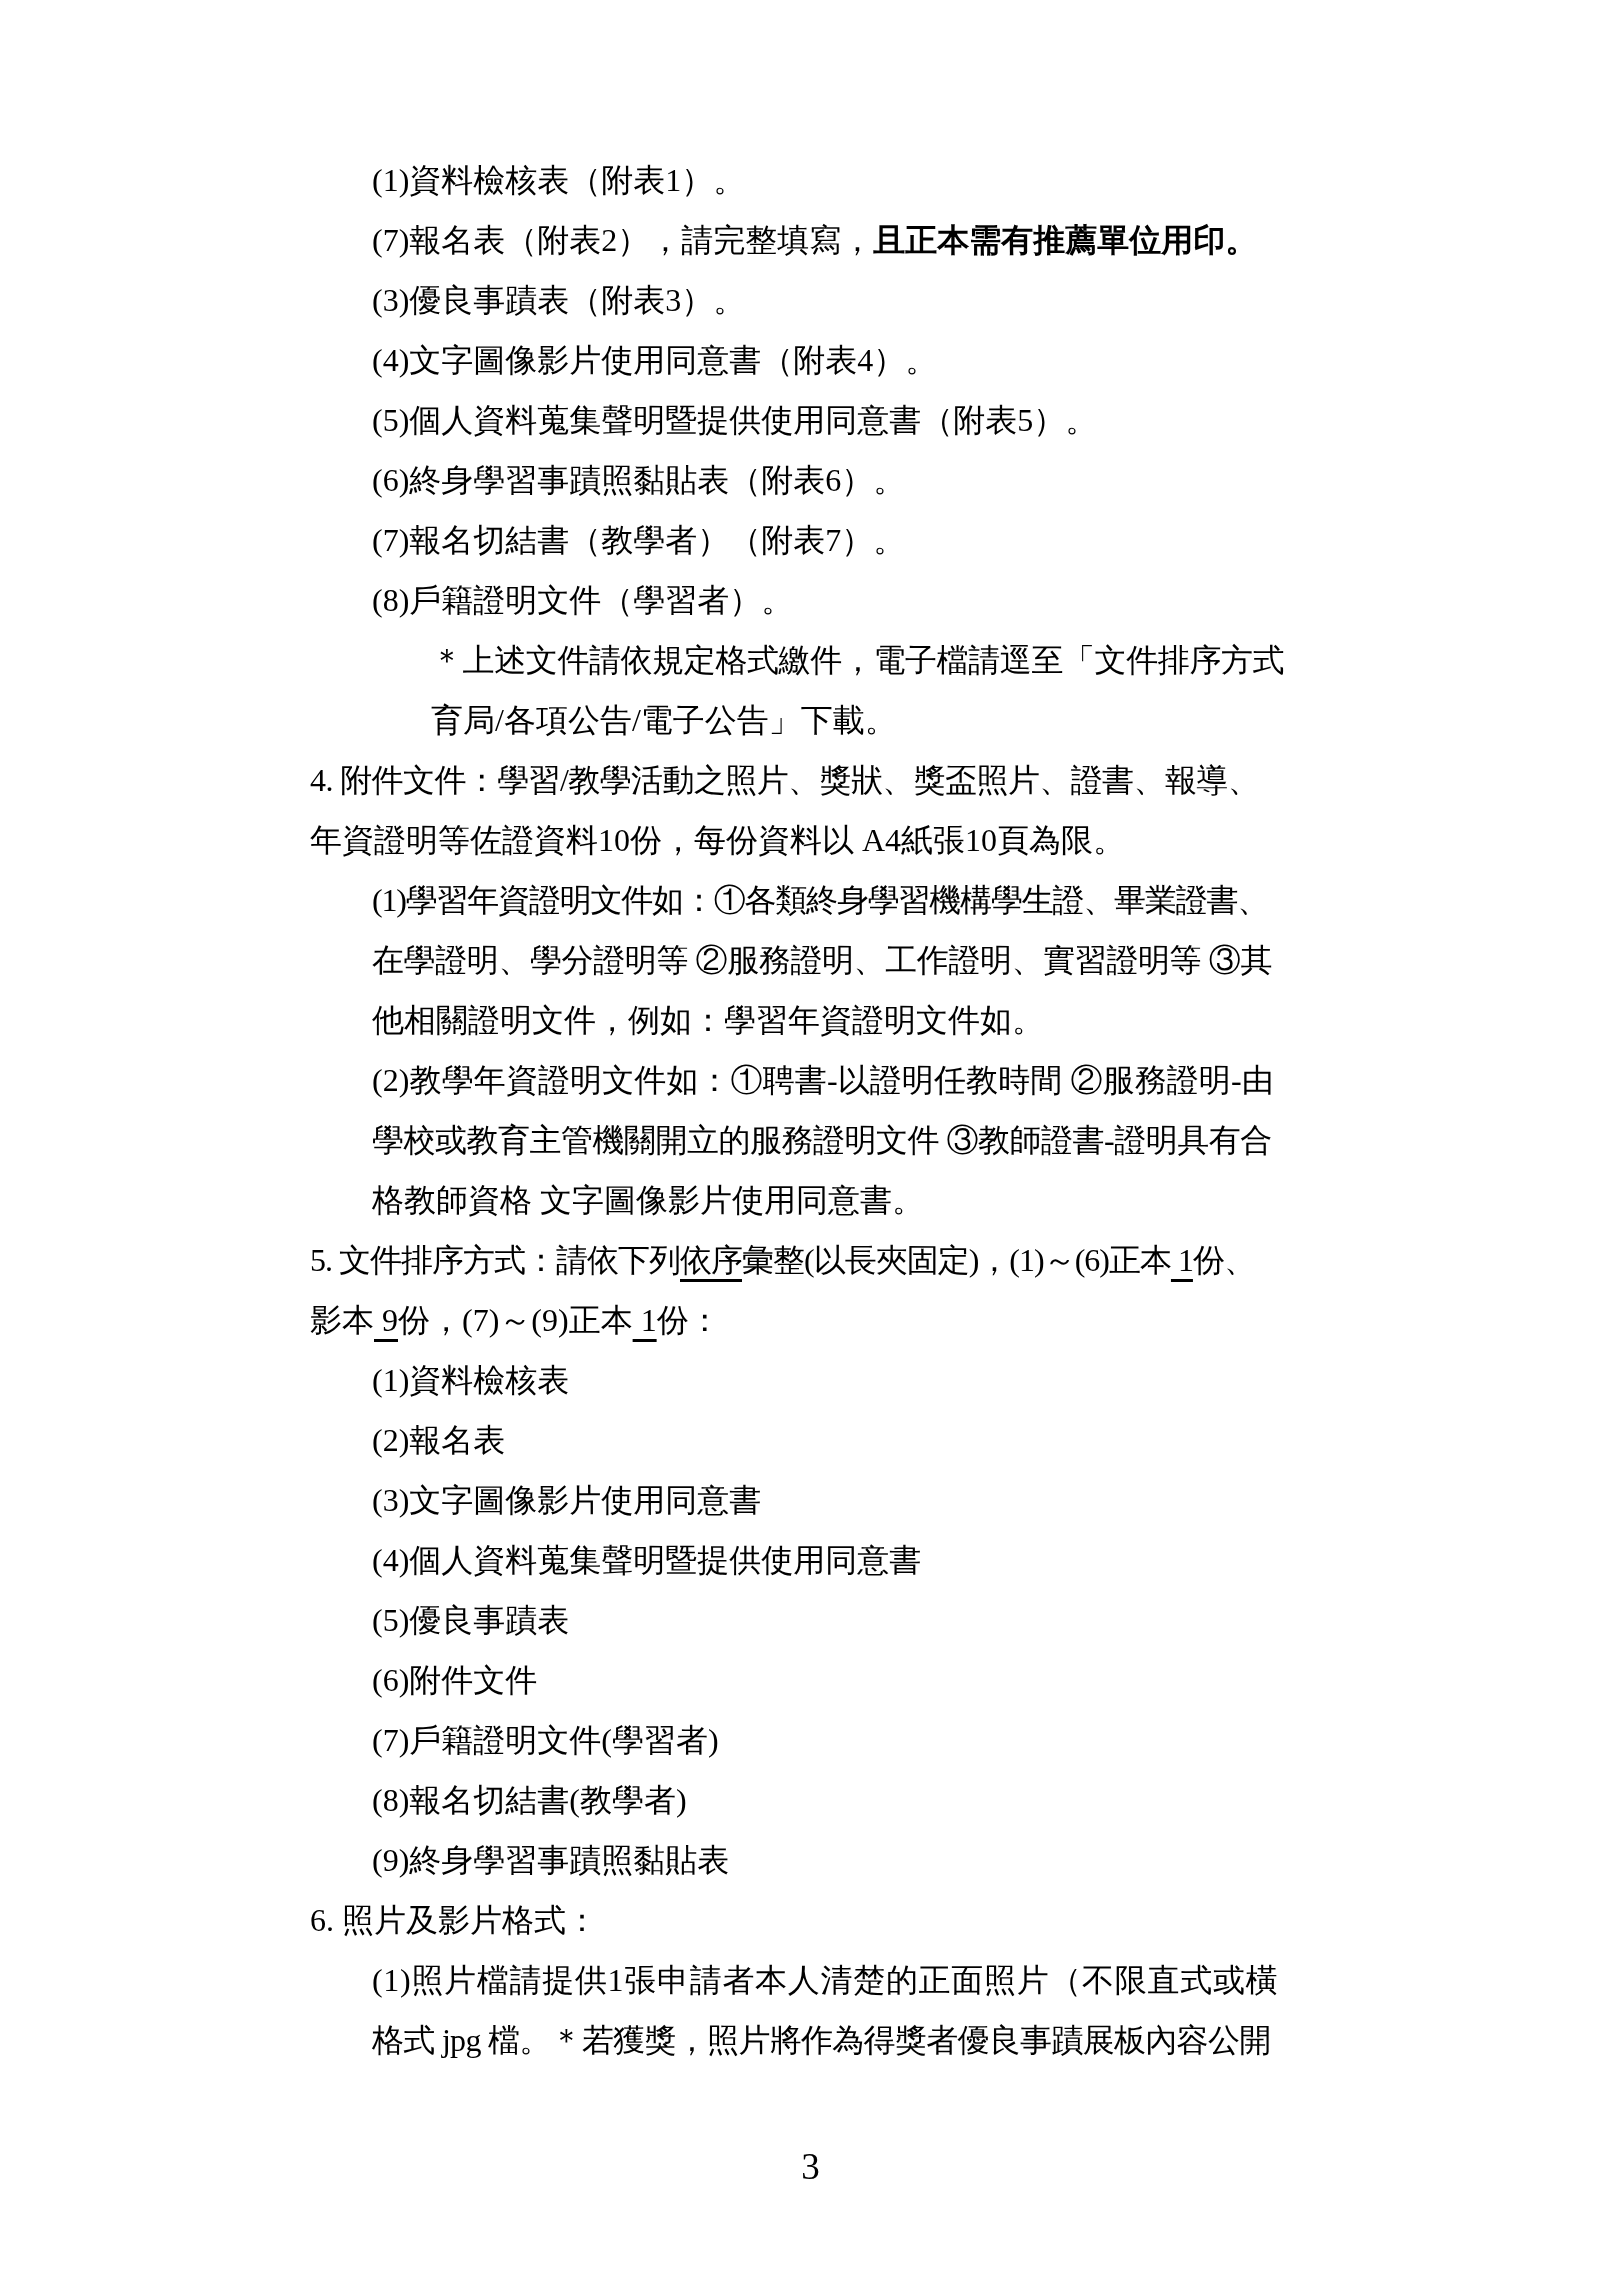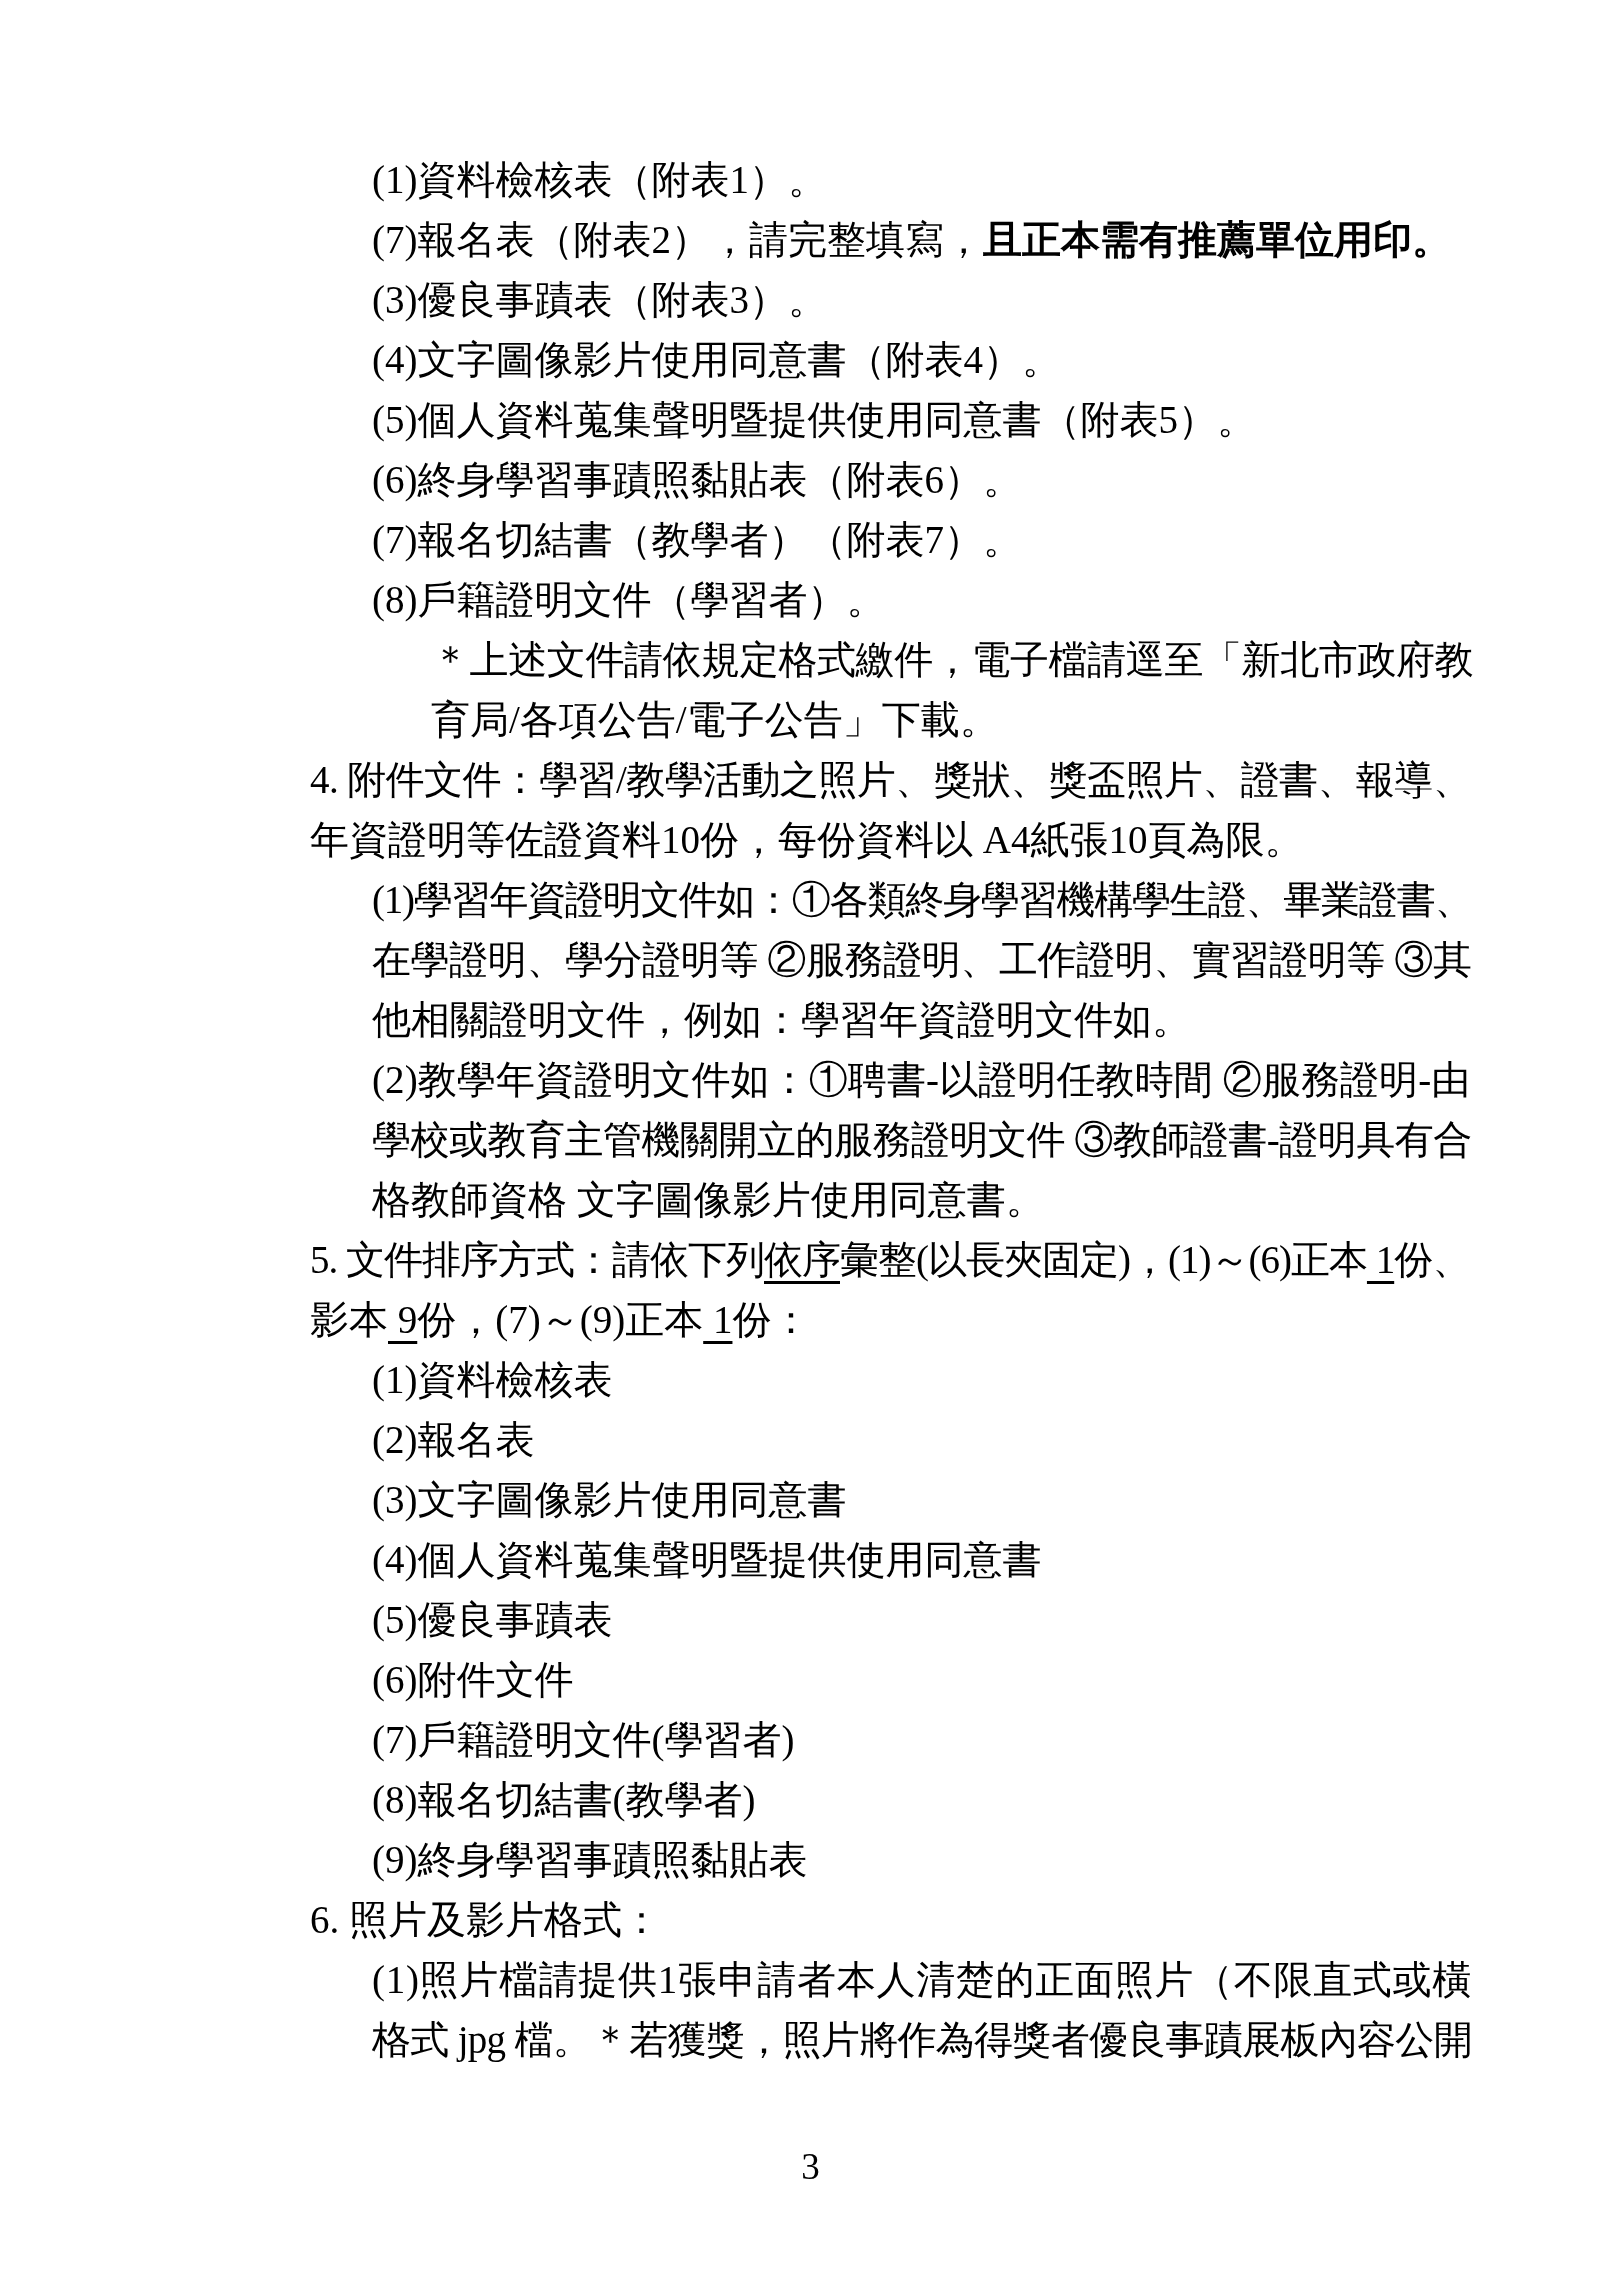--- a/index.html
+++ b/index.html
@@ -18,21 +18,21 @@
   }
   .doc-body {
     position: absolute;
     top: 150px;
     left: 0;
     width: 1621px;
   }
   .line {
     height: 60px;
     line-height: 60px;
-    font-size: 39px;
+    font-size: 32px;
     white-space: nowrap;
     overflow: visible;
   }
   .line > .line-content {
     display: inline-block;
     white-space: nowrap;
   }
   
   .indent-section { margin-left: 310px; width: 1168px; }
   .indent-item    { margin-left: 372px; width: 1106px; }
@@ -59,21 +59,21 @@
 <div class="page">
   <div class="doc-body">
       <div class="line indent-item"><span class="line-content"><span>(1)資料檢核表（附表1）。</span></span></div>
       <div class="line indent-item"><span class="line-content"><span>(7)報名表（附表2），請完整填寫，</span><span class="seg-bold">且正本需有推薦單位用印。</span></span></div>
       <div class="line indent-item"><span class="line-content"><span>(3)優良事蹟表（附表3）。</span></span></div>
       <div class="line indent-item"><span class="line-content"><span>(4)文字圖像影片使用同意書（附表4）。</span></span></div>
       <div class="line indent-item"><span class="line-content"><span>(5)個人資料蒐集聲明暨提供使用同意書（附表5）。</span></span></div>
       <div class="line indent-item"><span class="line-content"><span>(6)終身學習事蹟照黏貼表（附表6）。</span></span></div>
       <div class="line indent-item"><span class="line-content"><span>(7)報名切結書（教學者）（附表7）。</span></span></div>
       <div class="line indent-item"><span class="line-content"><span>(8)戶籍證明文件（學習者）。</span></span></div>
-      <div class="line indent-note"><span class="line-content" style="letter-spacing: -0.4px;"><span>＊上述文件請依規定格式繳件，電子檔請逕至「新北市政府教</span></span></div>
+      <div class="line indent-note"><span class="line-content" style="letter-spacing: -0.4px;"><span>＊上述文件請依規定格式繳件，電子檔請逕至「文件排序方式</span></span></div>
       <div class="line indent-note"><span class="line-content"><span>育局/各項公告/電子公告」下載。</span></span></div>
       <div class="line indent-section"><span class="line-content" style="letter-spacing: -0.6px;"><span>4. 附件文件：學習/教學活動之照片、獎狀、獎盃照片、證書、報導、</span></span></div>
       <div class="line indent-section"><span class="line-content"><span>年資證明等佐證資料10份，每份資料以 A4紙張10頁為限。</span></span></div>
       <div class="line indent-item"><span class="line-content" style="letter-spacing: -1.2px;"><span>(1)學習年資證明文件如：①各類終身學習機構學生證、畢業證書、</span></span></div>
       <div class="line indent-item"><span class="line-content" style="letter-spacing: -0.4px;"><span>在學證明、學分證明等 ②服務證明、工作證明、實習證明等 ③其</span></span></div>
       <div class="line indent-item"><span class="line-content"><span>他相關證明文件，例如：學習年資證明文件如。</span></span></div>
       <div class="line indent-item"><span class="line-content" style="letter-spacing: 0.1px;"><span>(2)教學年資證明文件如：①聘書-以證明任教時間 ②服務證明-由</span></span></div>
       <div class="line indent-item"><span class="line-content" style="letter-spacing: -0.5px;"><span>學校或教育主管機關開立的服務證明文件 ③教師證書-證明具有合</span></span></div>
       <div class="line indent-item"><span class="line-content"><span>格教師資格 文字圖像影片使用同意書。</span></span></div>
       <div class="line indent-section"><span class="line-content" style="letter-spacing: -1px;"><span>5. 文件排序方式：請依下列</span><span class="seg-underline">依序</span><span>彙整(以長夾固定)，(1)～(6)正本</span><span class="seg-underline"> 1</span><span>份、</span></span></div>

